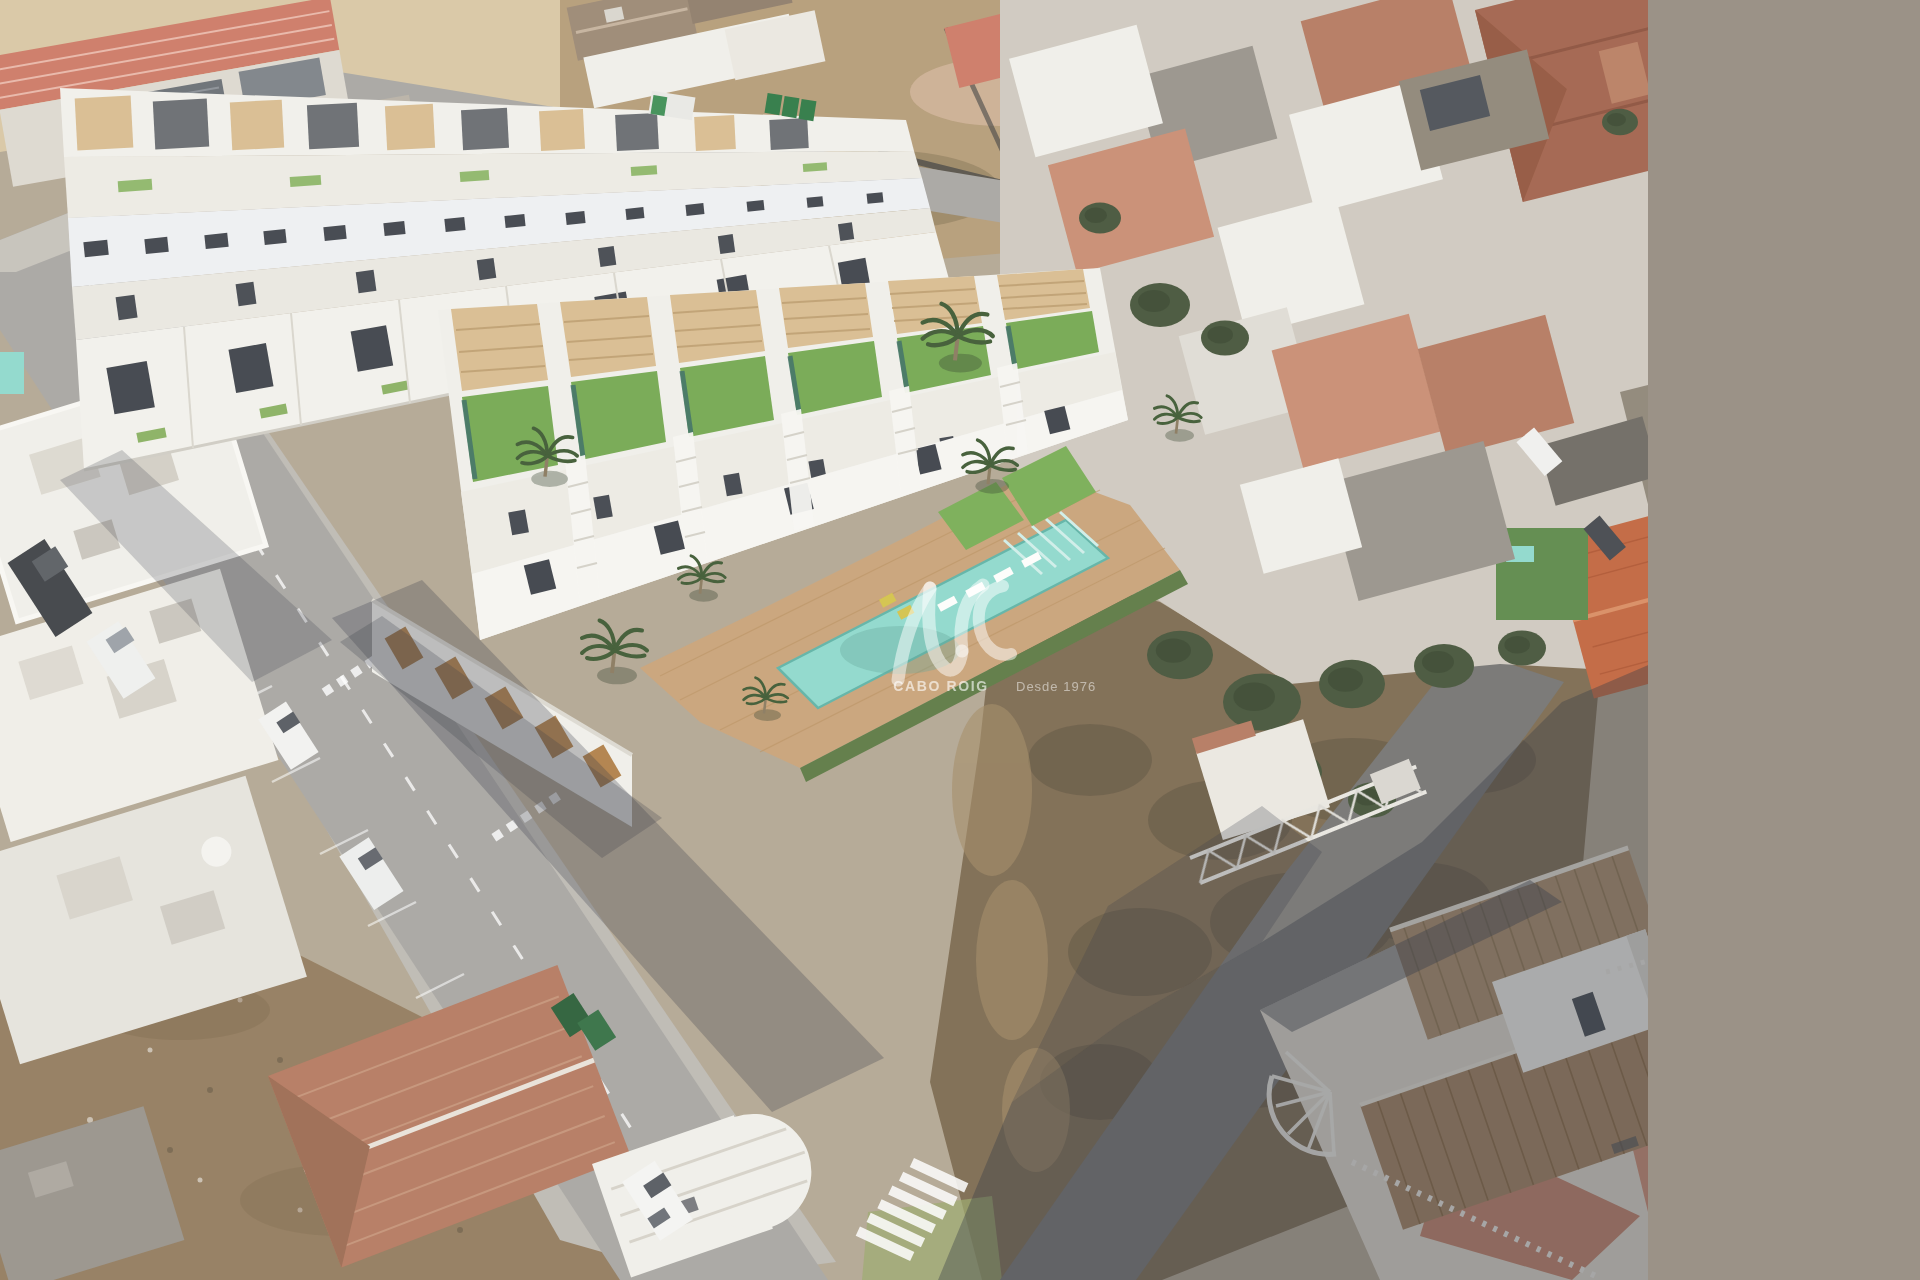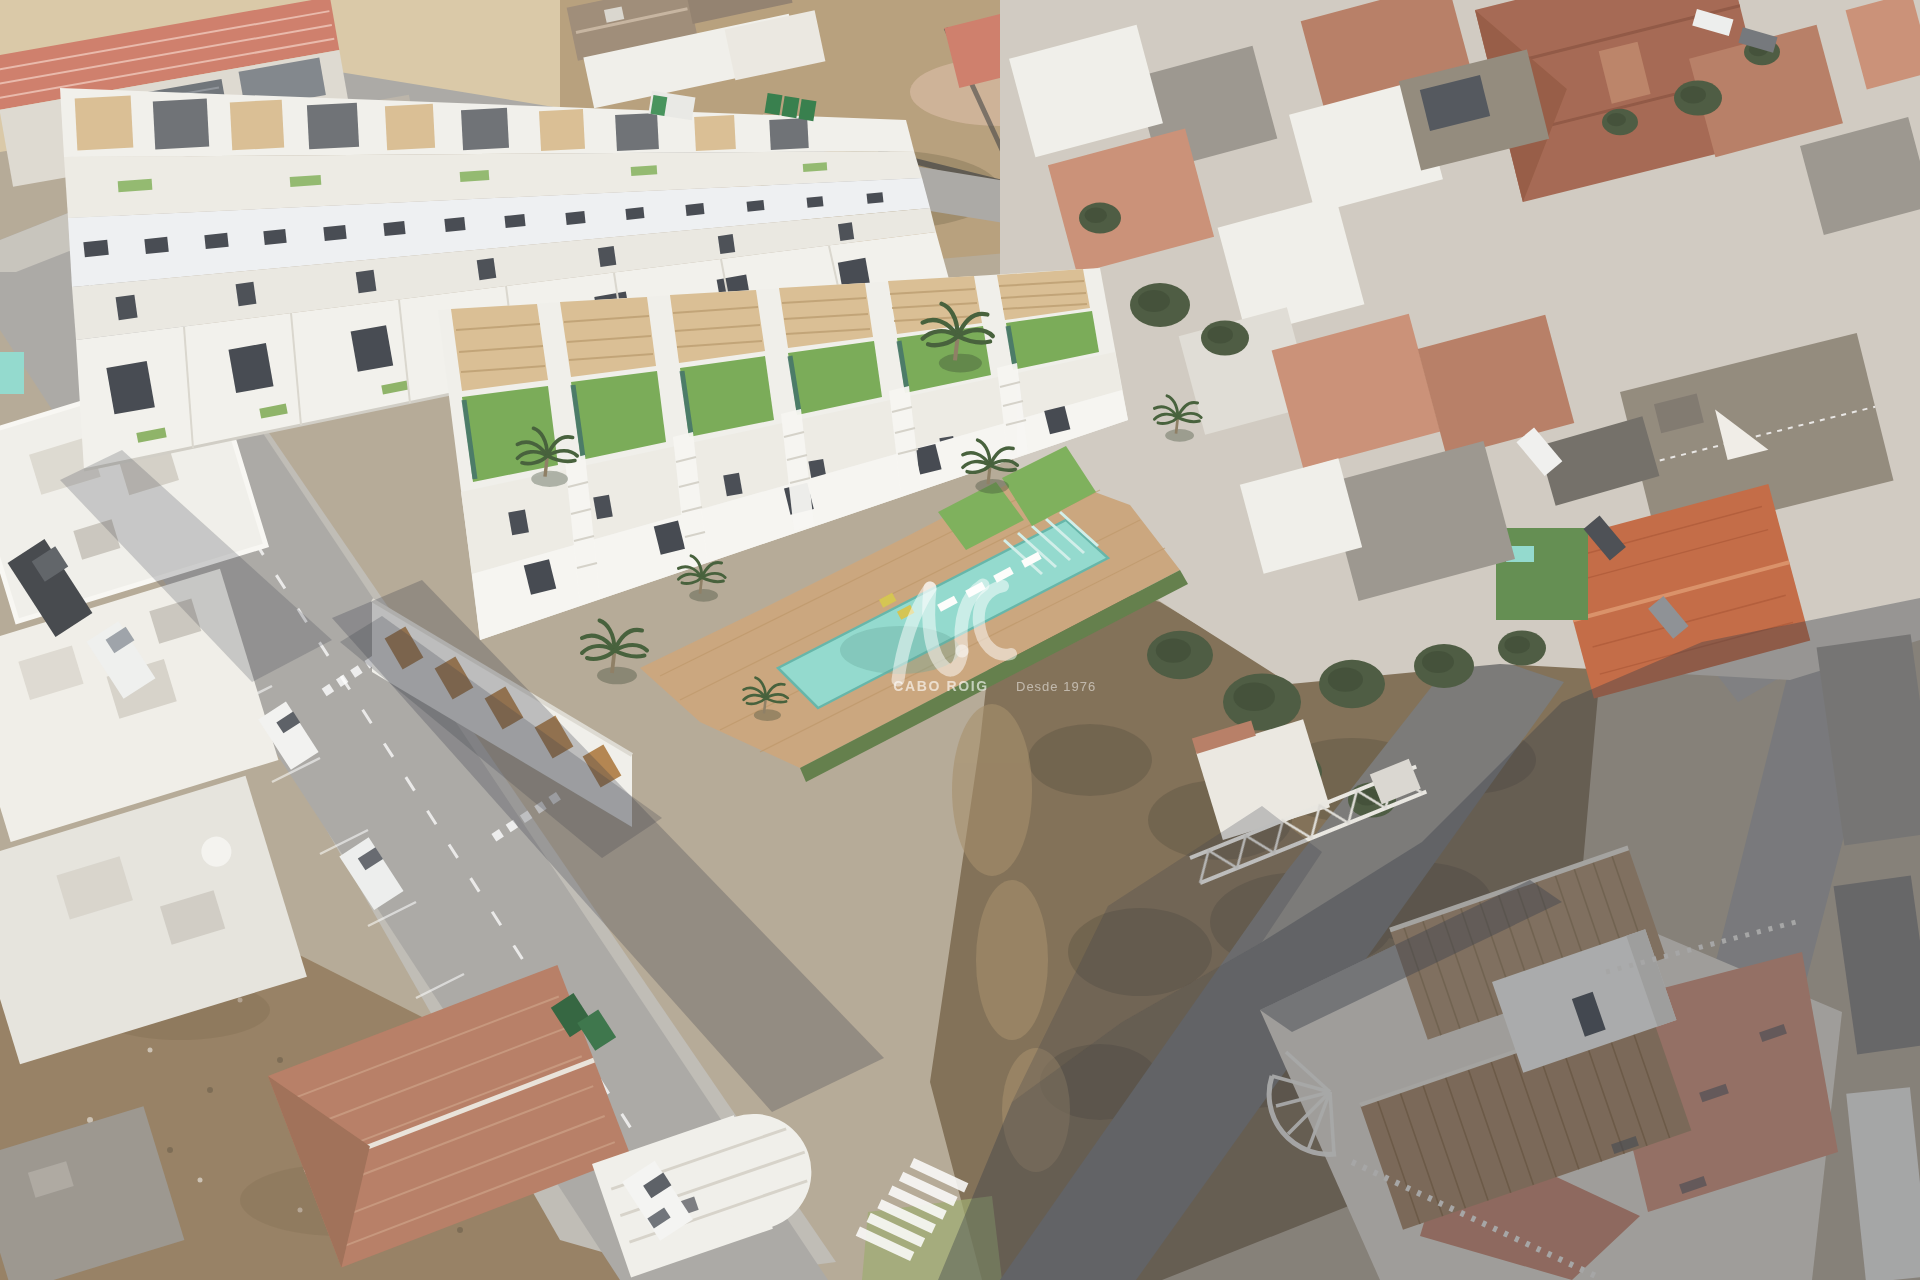--- a/index.html
+++ b/index.html
@@ -1,16 +1,16 @@
 <!DOCTYPE html>
 <html style="--sand: #d8c7a4; --dirt: #b59c78; --dirt_dark: #8d7858; --scrub: #7d6b51; --scrub_dark: #5e523e; --dirt_bl: #937c5e; --road: #a8a6a2; --road_dark: #757472; --sidewalk: #c6c2ba; --parking: #bdbab3; --marking: #ffffff; --render_white: #f0efe9; --render_shade: #e0ded6; --opening: #42464d; --pergola: #d8bc90; --garage_door: #b08049; --lawn: #74a851; --lawn_dark: #4f7f3e; --pool: #8fd9cc; --pool_dark: #5fb3a6; --deck: #c9a379; --hedge: #5d7a44; --terracotta: #b57a60; --terracotta_dark: #a2634c; --terracotta_bright: #c1663f; --terracotta_light: #c98d72; --salmon: #cd7a66; --tile_tan: #a98a68; --pink_terrace: #cb8a70; --roof_gray: #98938b; --roof_brown: #8f8678; --roof_dark: #6e6a63; --tree: #46553a; --tree_dark: #38452e; --shadow: #2e3340; --van_dark: #3f4246;"><head>
 <meta charset="utf-8">
 <style>
   html,body{margin:0;padding:0;background:#9b9287;}
-  .stage{position:relative;width:1920px;height:1280px;overflow:hidden;font-family:"Liberation Sans",sans-serif;}
+  .stage{position:relative;width:1648px;height:1280px;overflow:hidden;font-family:"Liberation Sans",sans-serif;}
   svg{display:block}
   
   .f-sand{fill:var(--sand)} .f-dirt{fill:var(--dirt)}
   .f-scrub{fill:var(--scrub)} .f-scrubdark{fill:var(--scrub_dark)} .f-dirtbl{fill:var(--dirt_bl)}
   .f-road{fill:var(--road)} .f-roaddark{fill:var(--road_dark)} .f-sidewalk{fill:var(--sidewalk)} .f-parking{fill:var(--parking)}
   .f-white{fill:var(--render_white)} .f-open{fill:var(--opening)}
   .f-pergola{fill:var(--pergola)} .f-door{fill:var(--garage_door)}
   .f-lawn{fill:var(--lawn)}
   .f-pool{fill:var(--pool)} .f-deck{fill:var(--deck)} .f-hedge{fill:var(--hedge)}
   .f-tc{fill:var(--terracotta)} .f-tcd{fill:var(--terracotta_dark)} .f-tcb{fill:var(--terracotta_bright)} .f-tcl{fill:var(--terracotta_light)}

